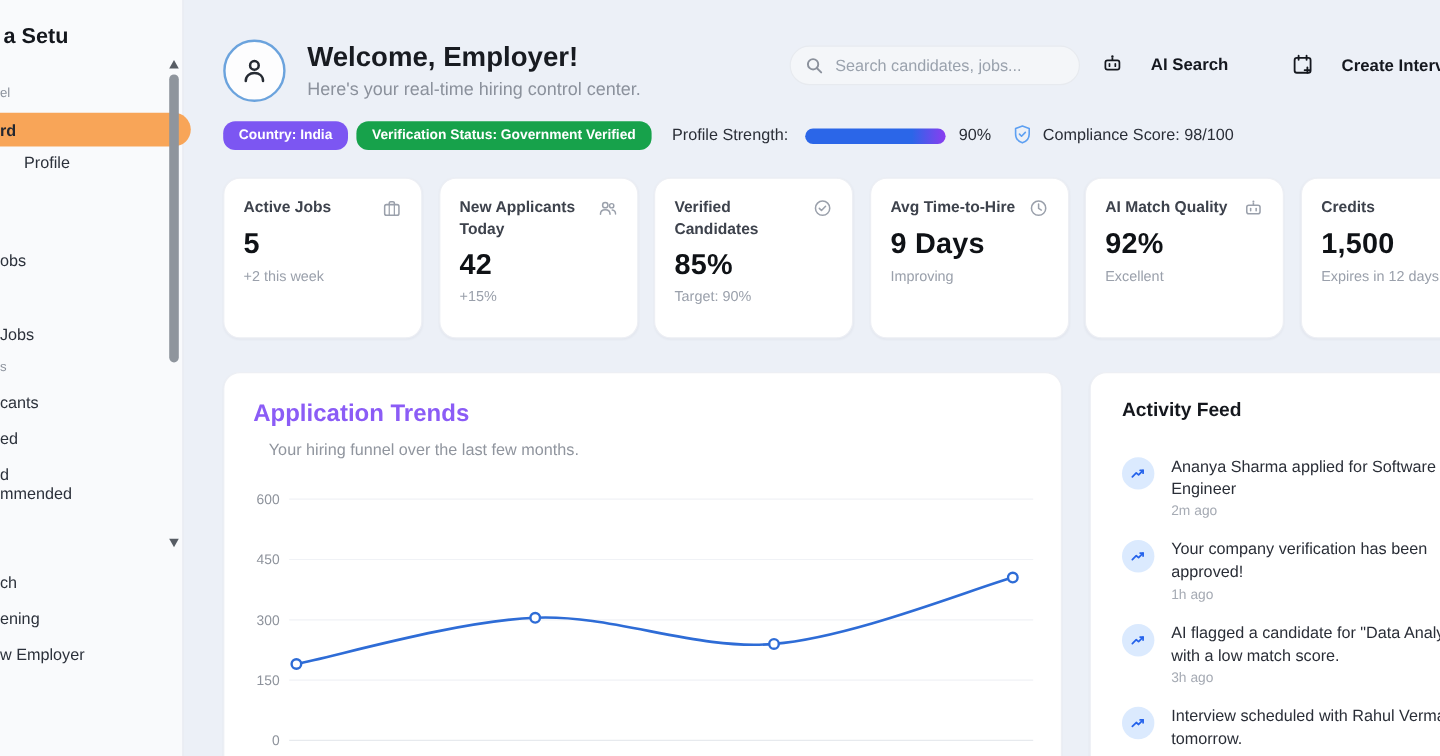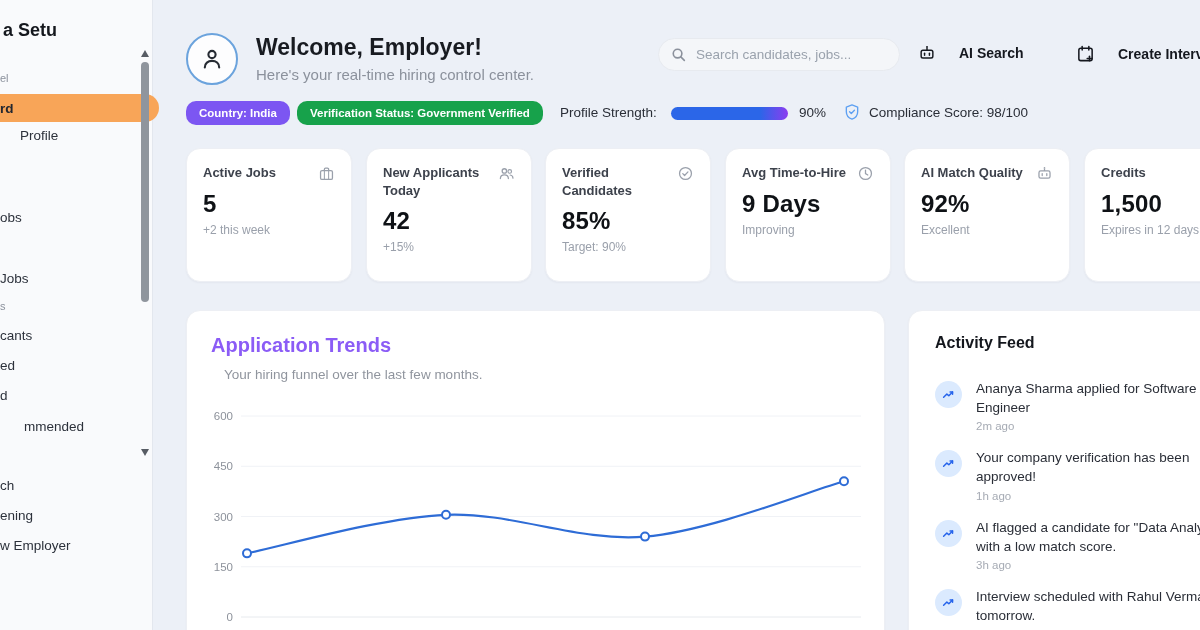--- a/index.html
+++ b/index.html
@@ -78,21 +78,21 @@
   <div class="sb-brand">a Setu</div>
   <div class="sb-sec" style="top:72px;">el</div>
   <div class="sb-active">rd</div>
   <div class="sb-item" style="top:128px;left:20px;">Profile</div>
   <div class="sb-item" style="top:210px;">obs</div>
   <div class="sb-item" style="top:271px;">Jobs</div>
   <div class="sb-sec" style="top:300px;">s</div>
   <div class="sb-item" style="top:328px;">cants</div>
   <div class="sb-item" style="top:358px;">ed</div>
   <div class="sb-item" style="top:388px;">d</div>
-  <div class="sb-item" style="top:419px;padding-left:24px;">mmended</div>
+  <div class="sb-item" style="top:404px;">mmended</div>
   <div class="sb-item" style="top:478px;">ch</div>
   <div class="sb-item" style="top:508px;">ening</div>
   <div class="sb-item" style="top:538px;">w Employer</div>
   <div class="sb-arrow-up"></div>
   <div class="sb-thumb"></div>
   <div class="sb-arrow-down"></div>
 </div>
 
 <div class="avatar">
   <svg width="26" height="26" viewBox="0 0 26 26">

